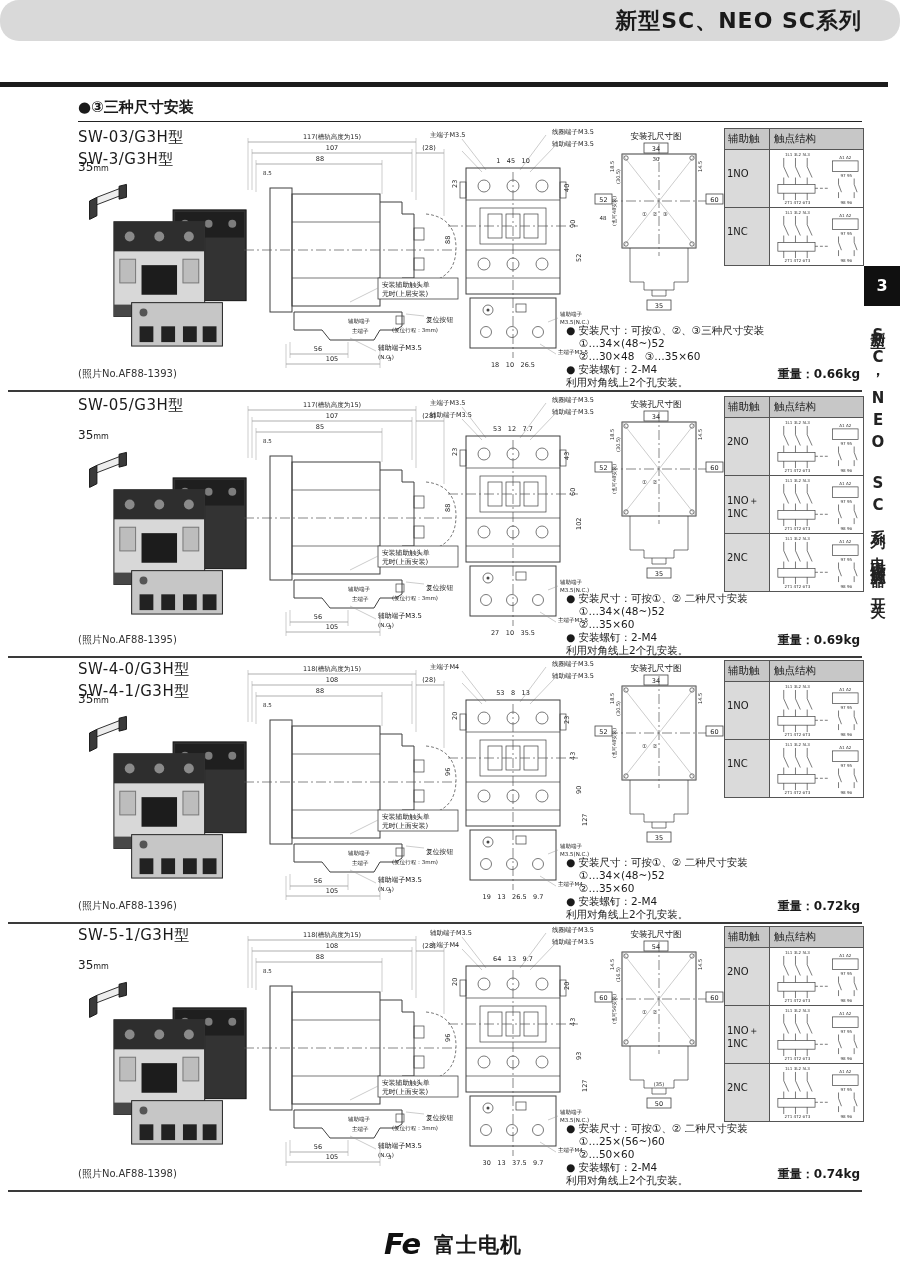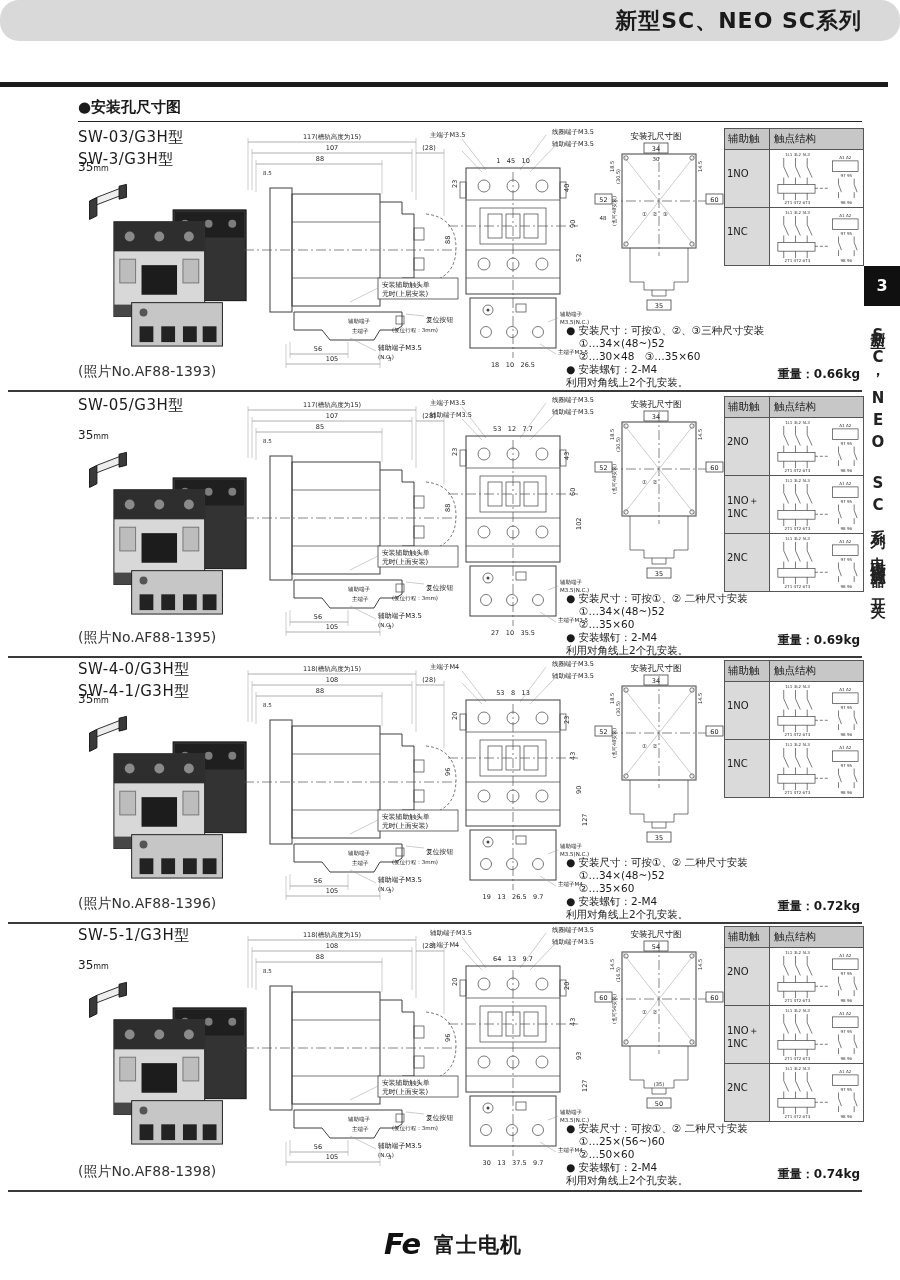--- a/index.html
+++ b/index.html
@@ -18,21 +18,21 @@
   .m1{top:2px}.m2{top:24px}
   .rail-label{position:absolute;left:78px;top:34px;font-size:12px;font-weight:normal;}
   .rail-label .unit{font-size:8px;}
   .rail-icon{position:absolute;left:84px;top:56px;}
   .photo{position:absolute;left:106px;top:76px;}
   .sideview{position:absolute;left:230px;top:4px;}
   .frontview{position:absolute;left:428px;top:0;}
   .mountsvg{position:absolute;left:594px;top:4px;}
   .notes{position:absolute;left:566px;top:198px;width:300px;font-size:10.5px;line-height:13px;}
   .notes .ind{padding-left:13px;}
-  .photo-no{position:absolute;left:78px;bottom:11px;font-size:14px;color:#333;}
+  .photo-no{position:absolute;left:78px;bottom:11px;font-size:10px;color:#333;}
   .weight{position:absolute;right:40px;bottom:9px;font-size:12px;font-weight:bold;}
   
   .aux-table{position:absolute;left:724px;top:2px;width:138px;border:1px solid #555;background:#fff;}
   .t-head{display:flex;height:20px;background:#c7c7c7;border-bottom:1px solid #555;
           font-size:10.5px;line-height:19px;}
   .t-head .c1{width:45px;border-right:1px solid #555;padding:0 3px;box-sizing:border-box;}
   .t-head .c2{flex:1;padding:0 4px;}
   .t-row{display:flex;height:57px;border-bottom:1px solid #555;}
   .t-row:last-child{border-bottom:none;}
   .t-row .c1{width:45px;border-right:1px solid #555;background:#dadada;font-size:10px;
@@ -68,21 +68,21 @@
 </style>
 </head>
 <body>
 
 <div class="page">
 
   <div class="band">
     <div class="title">新型SC、NEO SC系列</div>
   </div>
   <div class="rule"></div>
-  <div class="section-title">●安装孔尺寸图</div>
+  <div class="section-title">●③三种尺寸安装</div>
   <div class="section-underline"></div>
 
   <div id="blocks">
 <section class="block" style="top: 126px; height: 266px;">
   <div class="model m1">SW-03/G3H型</div>
   <div class="model m2">SW-3/G3H型</div>
 
   <div class="rail-label">
     <span>35</span><span class="unit">mm</span>
   </div>

